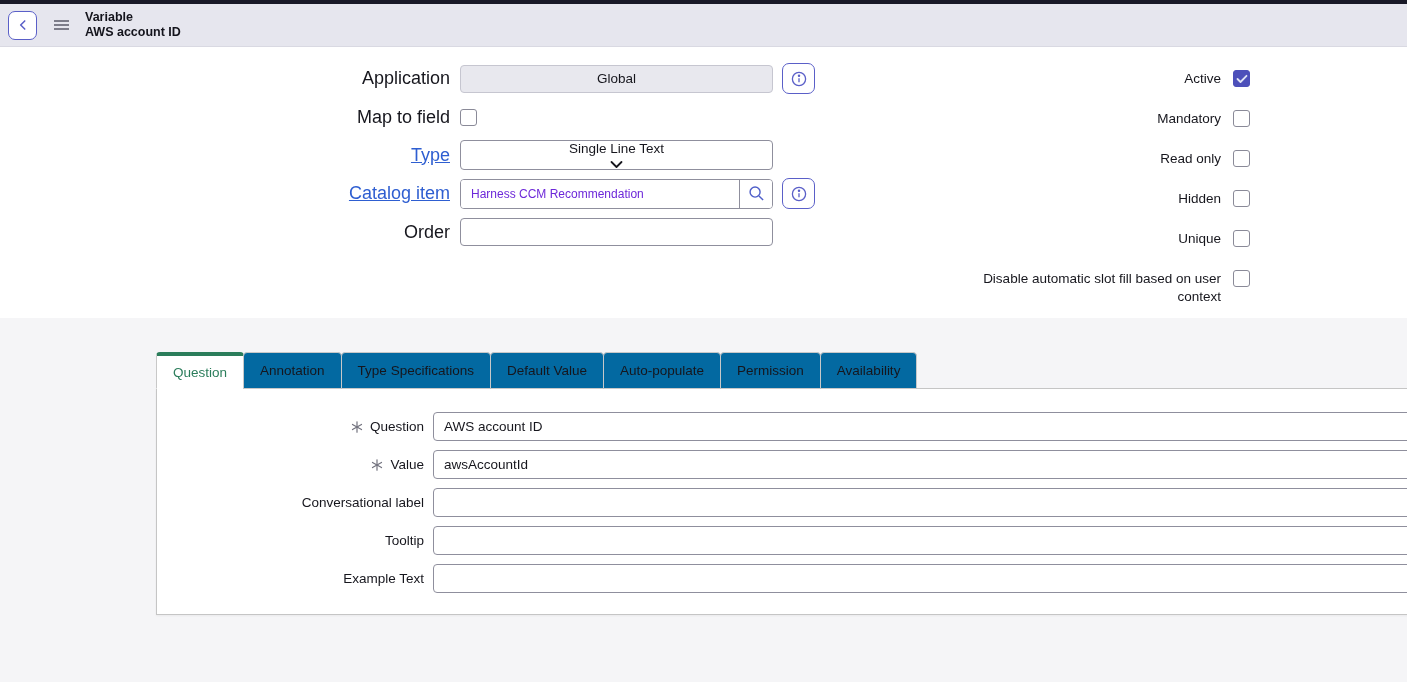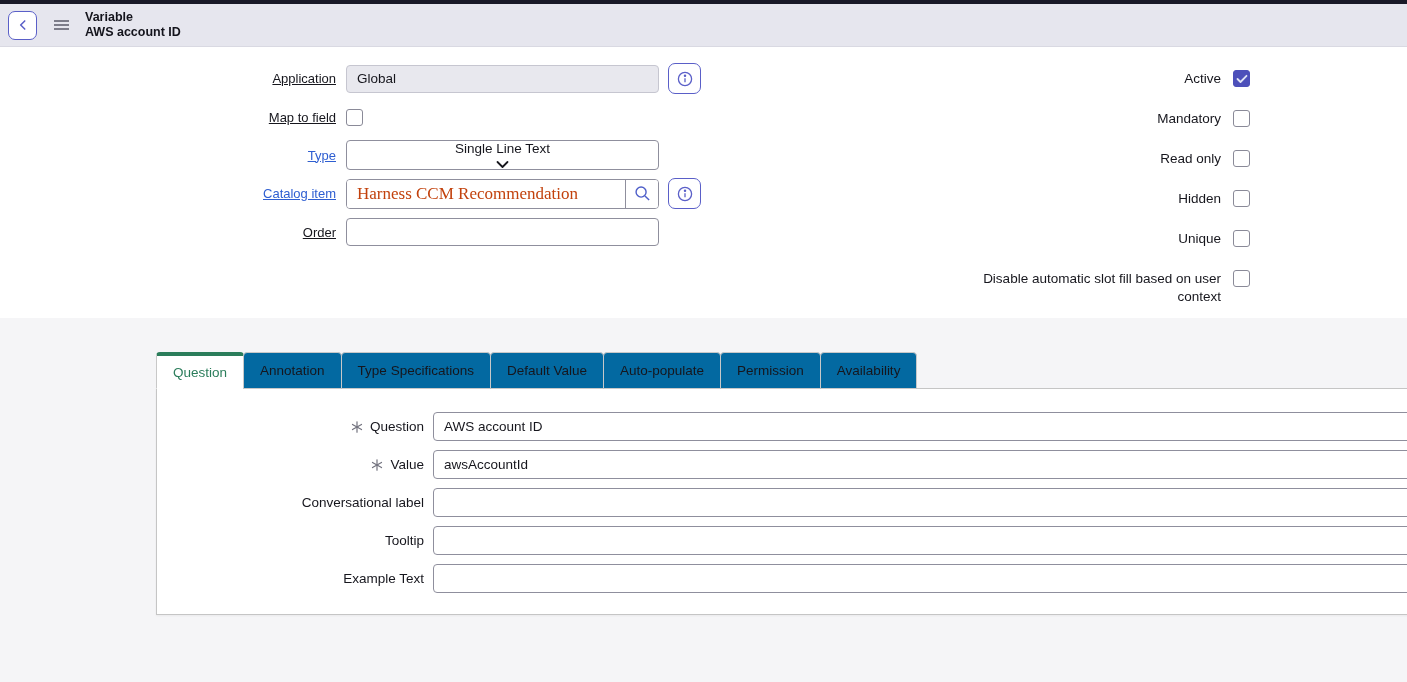--- a/index.html
+++ b/index.html
@@ -14,33 +14,33 @@
     border-radius:7px; display:flex; align-items:center; justify-content:center; cursor:pointer; }
   .menu-btn { margin-left:14px; width:20px; height:20px; display:flex; align-items:center;
     justify-content:center; cursor:pointer; }
   .title-block { margin-left:14px; }
   .title-block div { font-weight:bold; font-size:12.5px; line-height:15px; color:#14141c; }
 
   
   .form-area { position:relative; height:271px; background:#fff; }
   .left-col { position:absolute; left:0; top:16px; width:800px; }
   .form-row { display:flex; align-items:center; min-height:30px; margin-bottom:8px; }
-  .lbl-cell { width:346px; text-align:right; padding-right:10px; font-size:13px; flex:none;text-decoration:underline; }
+  .lbl-cell { width:460px; text-align:right; padding-right:10px; font-size:18px; flex:none; }
   .lbl-link { color:#2e5ed1; text-decoration:underline; cursor:pointer; }
   .ctl-cell { display:flex; align-items:center; }
   .txt-input { width:313px; height:28px; border:1px solid #8f8f9d; border-radius:4px;
-    padding:0 10px; font-size:13.5px; font-family:"Liberation Sans", sans-serif; color:#16161d; background:#fff; }
+    padding:0 10px; font-size:13.5px; font-family:"Liberation Sans", sans-serif; color:#16161d; background:#fff;text-align:center; }
   .txt-input.readonly { background:#e8e8ee; border-color:#c6c6d0; }
   .sel-box { width:313px; height:30px; border:1px solid #8f8f9d; border-radius:4px;
     display:flex; align-items:center; padding:0 10px; font-size:13.5px; background:#fff; cursor:pointer;flex-direction:column; }
   .sel-box .sel-text { flex:1; }
   .ref-group { width:313px; height:30px; border:1px solid #8f8f9d; border-radius:4px;
     display:flex; background:#fff; overflow:hidden; }
-  .ref-group input { flex:1; border:none; outline:none; padding:0 10px; font-size:17px;
-    font-family:Liberation Serif, serif; color:#c2410c; }
+  .ref-group input { flex:1; border:none; outline:none; padding:0 10px; font-size:12px;
+    font-family:Liberation Sans, sans-serif; color:#6d28d9; }
   .ref-search { width:33px; border-left:1px solid #8f8f9d; display:flex; align-items:center;
     justify-content:center; cursor:pointer; background:#fff; }
   .info-btn { width:33px; height:31px; margin-left:9px; background:#fff; border:1px solid #5a5fc8;
     border-radius:7px; display:flex; align-items:center; justify-content:center; cursor:pointer; }
 
   .checkbox { width:17px; height:17px; border:1px solid #8a8a98; border-radius:3px;
     background:#fff; flex:none; cursor:pointer; display:flex; align-items:center; justify-content:center; }
   .checkbox.checked { background:#4d50ba; border-color:#4d50ba; }
 
   .right-col { position:absolute; top:23px; right:157px; width:300px; }

